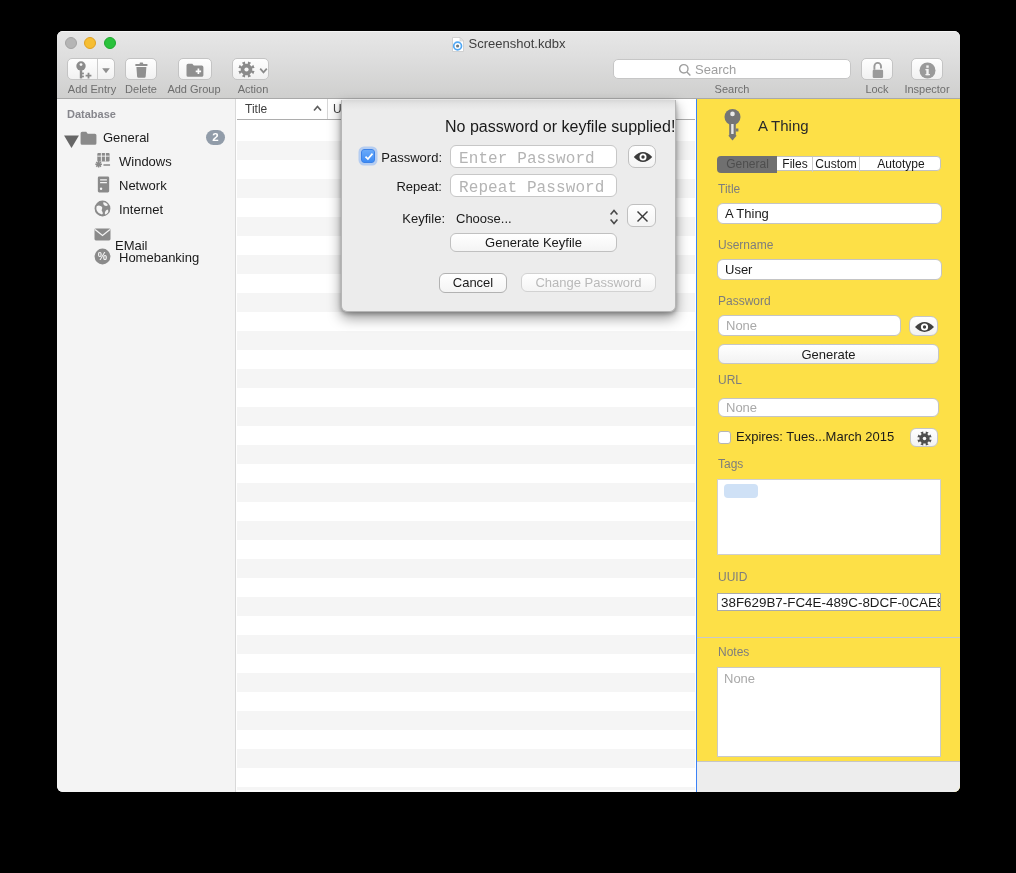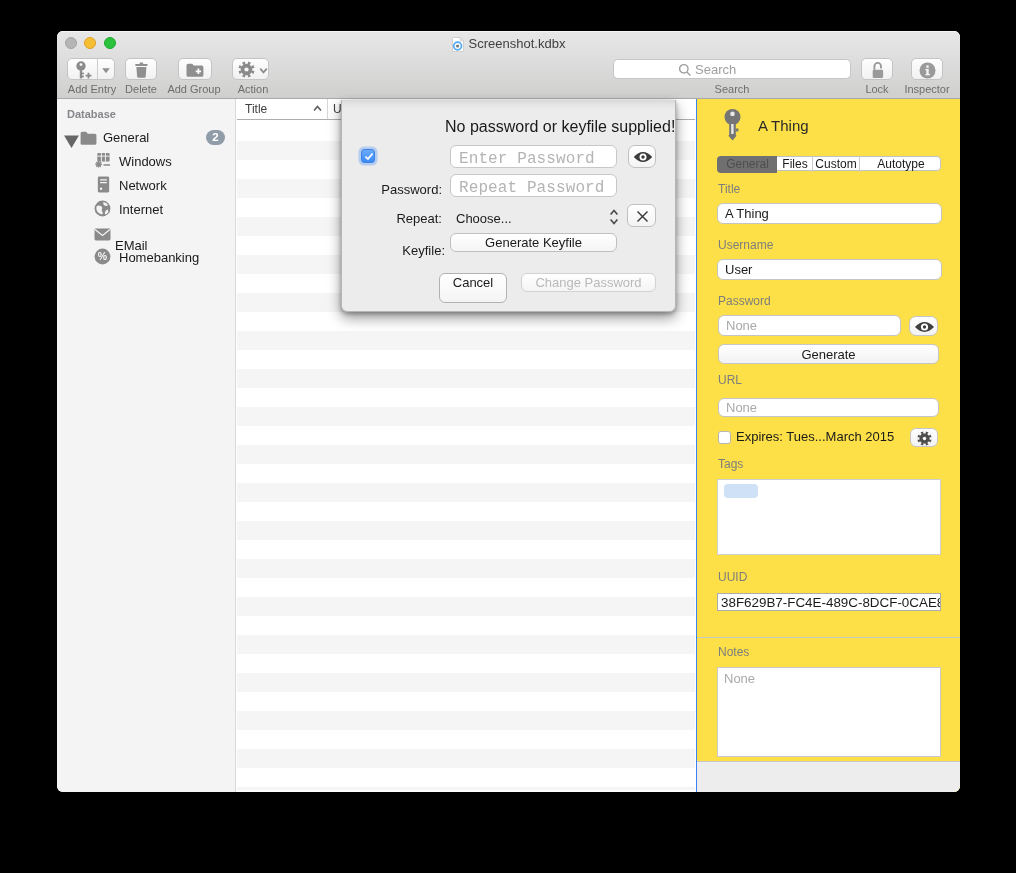--- a/index.html
+++ b/index.html
@@ -36,21 +36,21 @@
 .ilabel { position:absolute; font-size:12px; color:#7d7d7d; }
 .ifield { position:absolute; left:20px; width:225px; height:21px; background:#fff; border:1px solid #c4c4c4; border-radius:6px; font-size:13px; color:#1a1a1a; }
 .ifield .ph { color:#a9a9a9; }
 .ifield span { position:absolute; left:7px; top:2px; white-space:nowrap; }
 .ibtn { position:absolute; background:linear-gradient(180deg,#ffffff,#f2f2f2); border:1px solid #c6c6c6; border-radius:6px; }
 
 #sheet { position:absolute; left:341px; top:100px; width:335px; height:212px; background:#ececec; border:1px solid #b5b5b5; border-top:none; border-radius:0 0 6px 6px; box-shadow:0 6px 14px rgba(0,0,0,0.40), 0 2px 4px rgba(0,0,0,0.28); font-size:13px; color:#1a1a1a; }
 .dfield { position:absolute; left:108px; width:167px; height:23px; background:#fff; border:1px solid #c7c7c7; border-radius:6px; }
 .dfield span { position:absolute; left:8px; top:4px; font-family:"Liberation Mono",monospace; font-size:16px; color:#b4b4b4; letter-spacing:0.1px; white-space:nowrap; }
 .dbtn { position:absolute; background:linear-gradient(180deg,#ffffff,#f4f4f4); border:1px solid #c0c0c0; border-radius:6px; text-align:center; }
-.dlab { position:absolute; text-align:right;margin-top:32px; }
+.dlab { position:absolute; text-align:right; }
 </style>
 </head>
 <body>
 <div id="stage">
 <div id="win">
   <div id="chrome">
     <div class="light" id="lt1"></div>
         <div class="light" id="lt2"></div>
         <div class="light" id="lt3"></div>
     <div id="wtitle"><span class="dicon"><svg width="12" height="15" viewBox="0 0 12 15">
@@ -313,16 +313,16 @@
   </svg>
   <div class="dbtn" style="left:285px;top:104px;width:29px;height:23px;border-radius:6px;">
     <svg style="position:absolute;left:8px;top:5px;" width="13" height="13" viewBox="0 0 13 13">
           <g stroke="#3a3a3a" stroke-width="1.4">
             <line x1="1.5" y1="1.5" x2="11.5" y2="11.5"></line>
             <line x1="11.5" y1="1.5" x2="1.5" y2="11.5"></line>
           </g>
         </svg>
   </div>
   <div class="dbtn" style="left:108px;top:133px;width:167px;height:19px;line-height:18px;">Generate Keyfile</div>
-  <div class="dbtn" style="left:97px;top:173px;width:68px;height:30px;line-height:18px;border-color:#b2b2b2;">Cancel</div>
+  <div class="dbtn" style="left:97px;top:173px;width:68px;height:20px;line-height:18px;border-color:#b2b2b2;">Cancel</div>
   <div class="dbtn" style="left:179px;top:173px;width:135px;height:19px;line-height:18px;border-color:#d2d2d2;color:#b9b9b9;">Change Password</div>
 </div>
 </div>
 
 </body></html>

